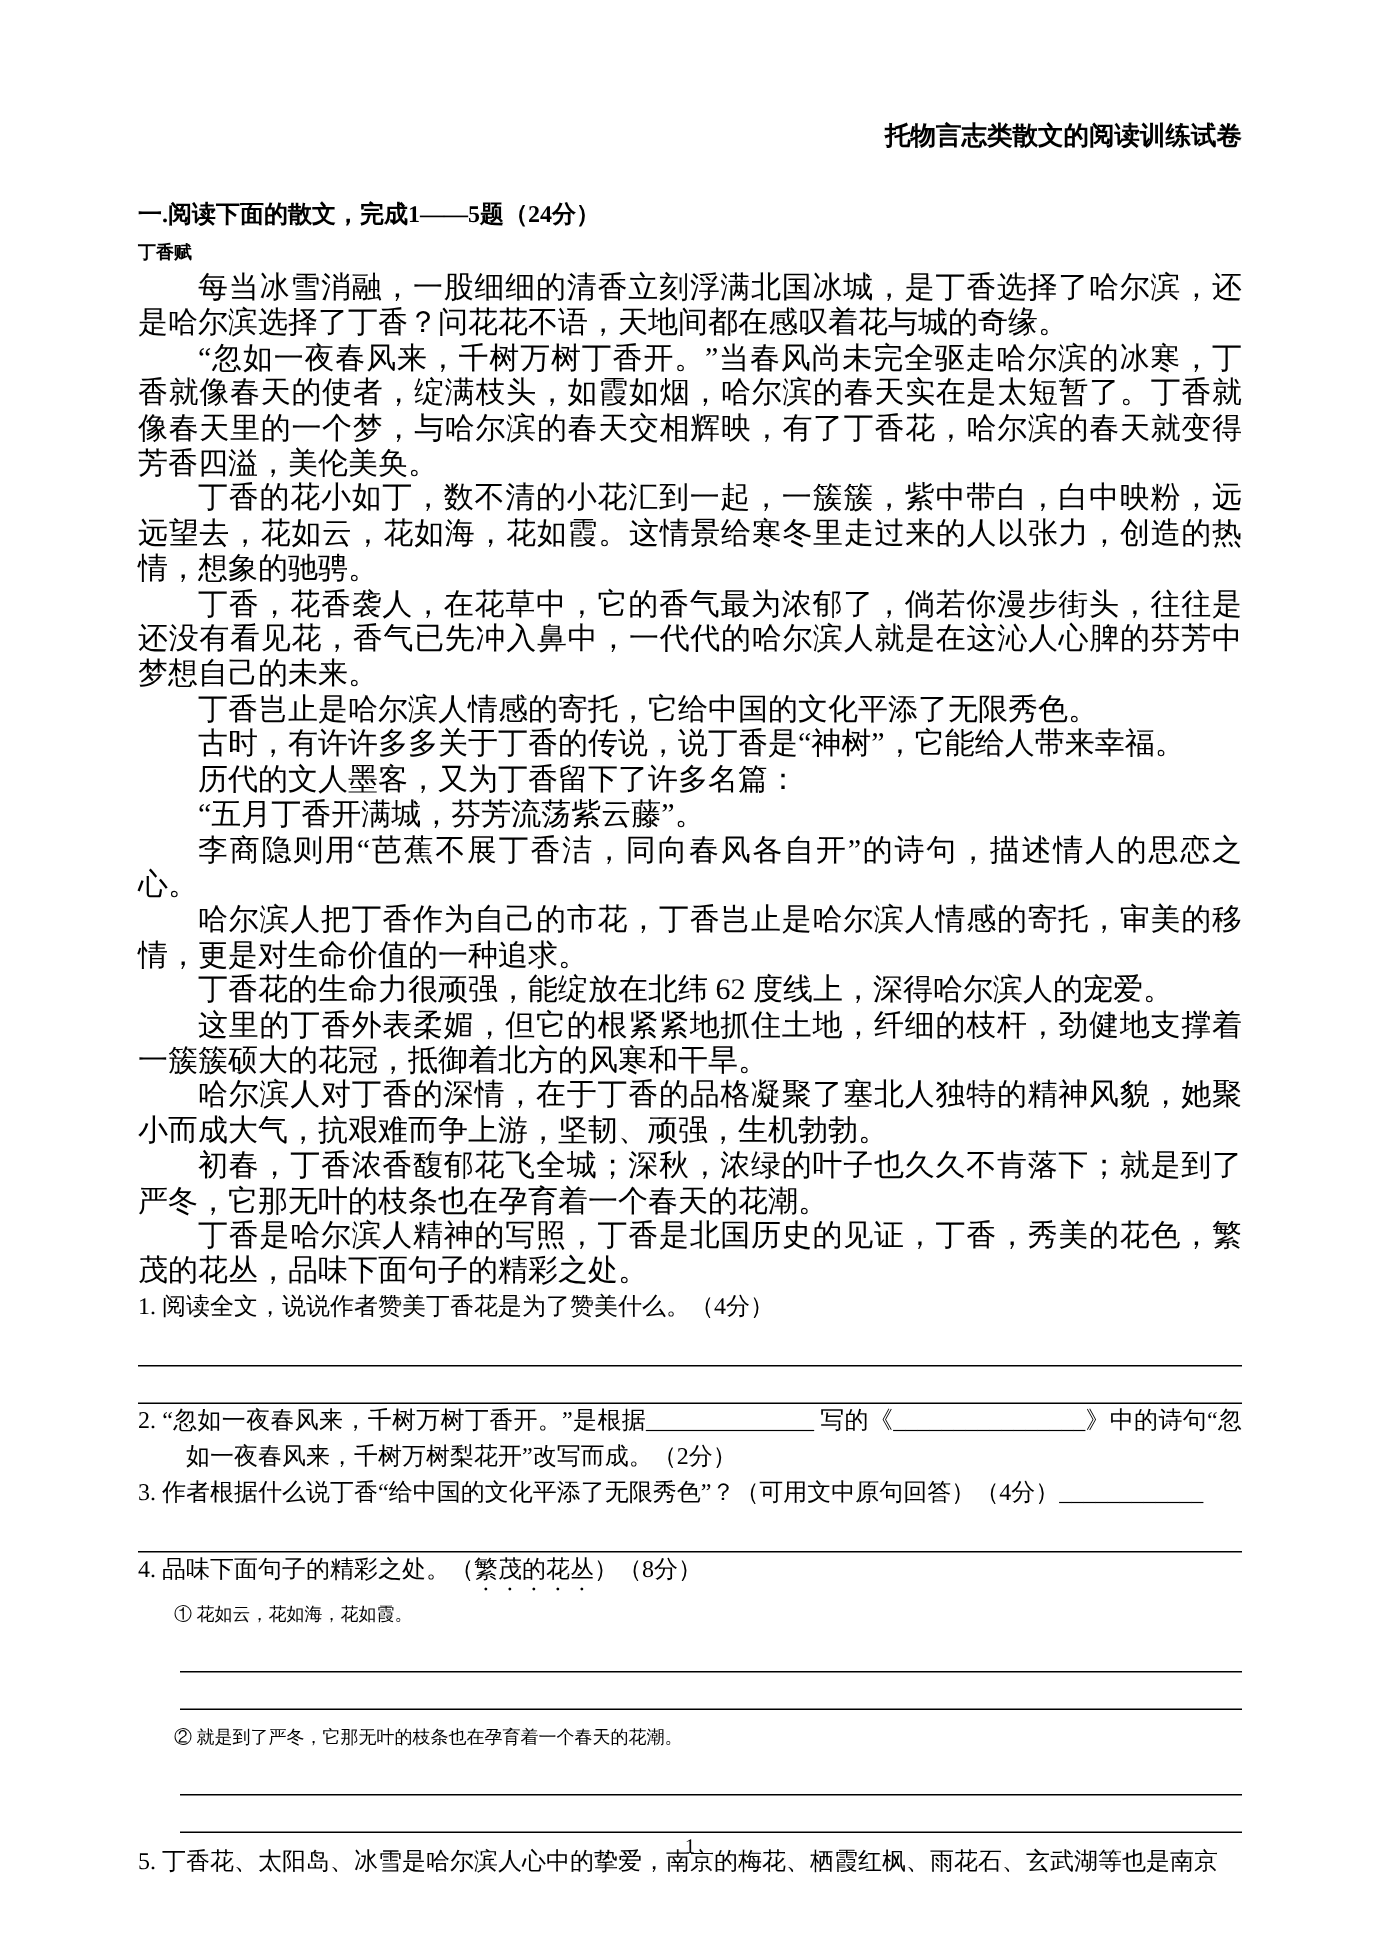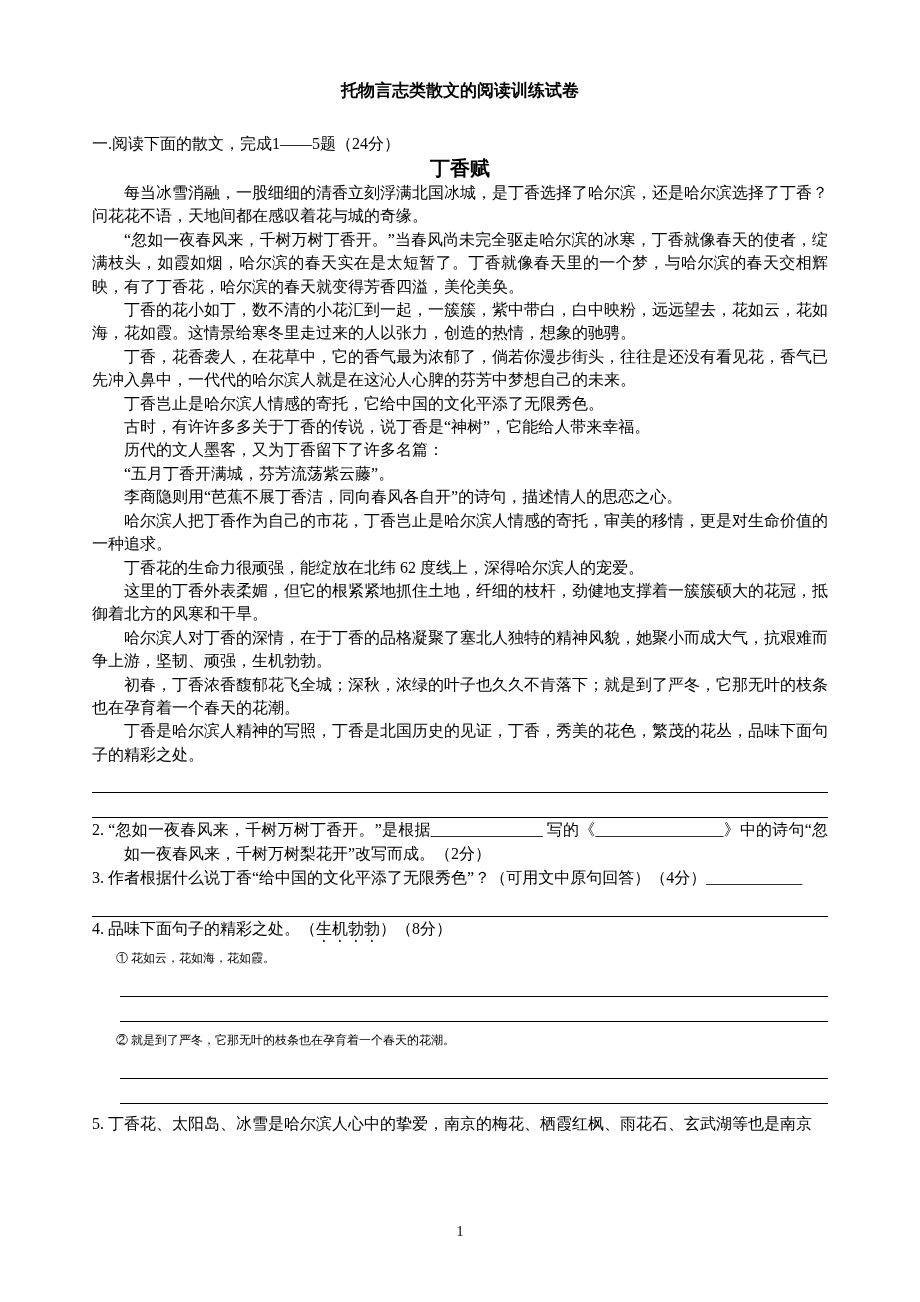--- a/index.html
+++ b/index.html
@@ -12,38 +12,38 @@
     overflow: hidden;
   }
   .page {
     position: relative;
     width: 920px;
     height: 1302px;
     padding: 80px 92px 0 92px;
     background: #ffffff;
   }
   .doc-title {
-    text-align: center;
+    text-align: right;
     font-size: 17px;
     font-weight: bold;
     line-height: 22px;
     margin-bottom: 30px;
   }
   .section-intro {
     font-size: 16px;
     line-height: 24px;
+    font-weight: bold;
   }
   .essay-title {
-    text-align: center;
-    font-size: 20px;
+    font-size: 12px;
     font-weight: bold;
     line-height: 25px;
   }
   .para {
-    font-size: 16px;
+    font-size: 20px;
     line-height: 23.4px;
     text-indent: 2em;
     text-align: justify;
     text-justify: inter-ideograph;
   }
   .question {
     font-size: 16px;
     line-height: 24px;
     padding-left: 2em;
     text-indent: -2em;
@@ -96,35 +96,36 @@
   <p class="para">“五月丁香开满城，芬芳流荡紫云藤”。</p>
   <p class="para">李商隐则用“芭蕉不展丁香洁，同向春风各自开”的诗句，描述情人的思恋之心。</p>
   <p class="para">哈尔滨人把丁香作为自己的市花，丁香岂止是哈尔滨人情感的寄托，审美的移情，更是对生命价值的一种追求。</p>
   <p class="para">丁香花的生命力很顽强，能绽放在北纬 62 度线上，深得哈尔滨人的宠爱。</p>
   <p class="para">这里的丁香外表柔媚，但它的根紧紧地抓住土地，纤细的枝杆，劲健地支撑着一簇簇硕大的花冠，抵御着北方的风寒和干旱。</p>
   <p class="para">哈尔滨人对丁香的深情，在于丁香的品格凝聚了塞北人独特的精神风貌，她聚小而成大气，抗艰难而争上游，坚韧、顽强，生机勃勃。</p>
   <p class="para">初春，丁香浓香馥郁花飞全城；深秋，浓绿的叶子也久久不肯落下；就是到了严冬，它那无叶的枝条也在孕育着一个春天的花潮。</p>
   <p class="para">丁香是哈尔滨人精神的写照，丁香是北国历史的见证，丁香，秀美的花色，繁茂的花丛，品味下面句子的精彩之处。</p>
 
   <div>
+    <p class="question">1. 阅读全文，说说作者赞美丁香花是为了赞美什么。（4分）</p>
     <div class="answer-line answer-gap-s"></div>
     <div class="answer-line"></div>
   </div>
 
   <div>
     <p class="question">2. “忽如一夜春风来，千树万树丁香开。”是根据______________ 写的《________________》中的诗句“忽如一夜春风来，千树万树梨花开”改写而成。（2分）</p>
   </div>
 
   <div>
     <p class="question">3. 作者根据什么说丁香“给中国的文化平添了无限秀色”？（可用文中原句回答）（4分）____________</p>
     <div class="answer-line answer-gap-s"></div>
   </div>
 
   <div>
-    <p class="question"><span>4. 品味下面句子的精彩之处。（</span><span class="emph">生机勃勃</span><span>）（8分）</span></p>
+    <p class="question"><span>4. 品味下面句子的精彩之处。（</span><span class="emph">繁茂的花丛</span><span>）（8分）</span></p>
     <p class="sub-item">①  花如云，花如海，花如霞。</p>
     <div class="answer-line indented answer-gap-s"></div>
     <div class="answer-line indented"></div>
     <p class="sub-item" style="margin-top:6px;">②  就是到了严冬，它那无叶的枝条也在孕育着一个春天的花潮。</p>
     <div class="answer-line indented answer-gap-s"></div>
     <div class="answer-line indented"></div>
   </div>
 
   <div style="margin-top:8px;">
     <p class="question">5. 丁香花、太阳岛、冰雪是哈尔滨人心中的挚爱，南京的梅花、栖霞红枫、雨花石、玄武湖等也是南京</p>

